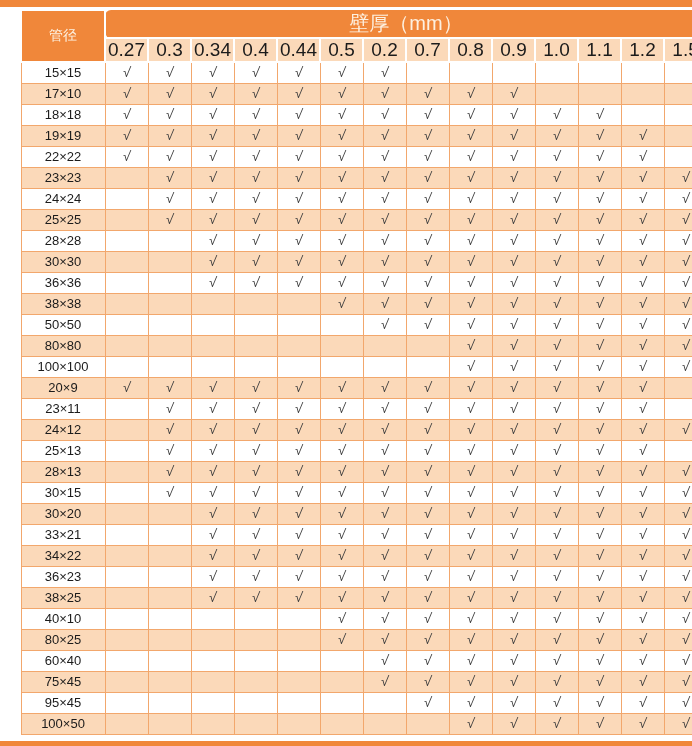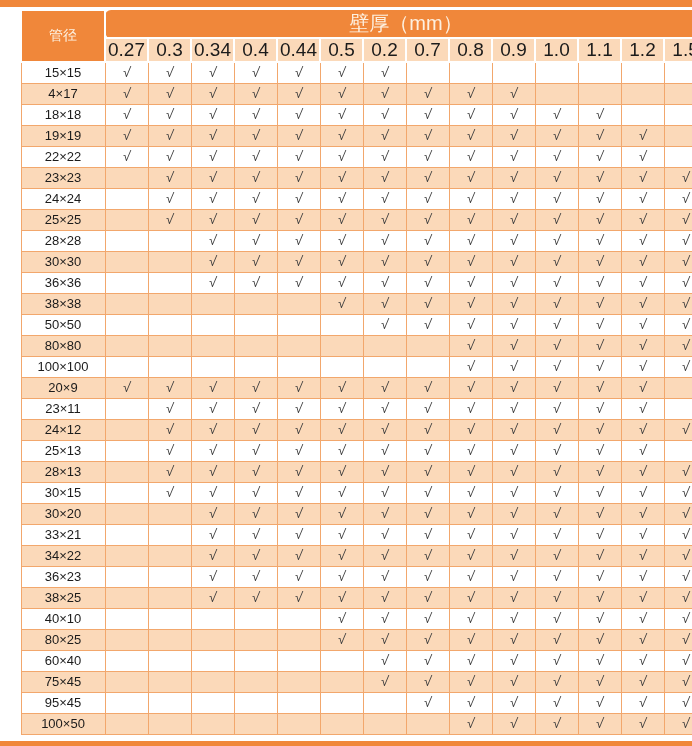--- a/index.html
+++ b/index.html
@@ -128,21 +128,21 @@
           <td><span class="mark">√</span></td>
           <td></td>
           <td></td>
           <td></td>
           <td></td>
           <td></td>
           <td></td>
           <td></td>
         </tr>
         <tr class="alt">
-          <td>4×17</td>
+          <td>17×10</td>
           <td><span class="mark">√</span></td>
           <td><span class="mark">√</span></td>
           <td><span class="mark">√</span></td>
           <td><span class="mark">√</span></td>
           <td><span class="mark">√</span></td>
           <td><span class="mark">√</span></td>
           <td><span class="mark">√</span></td>
           <td><span class="mark">√</span></td>
           <td><span class="mark">√</span></td>
           <td><span class="mark">√</span></td>

